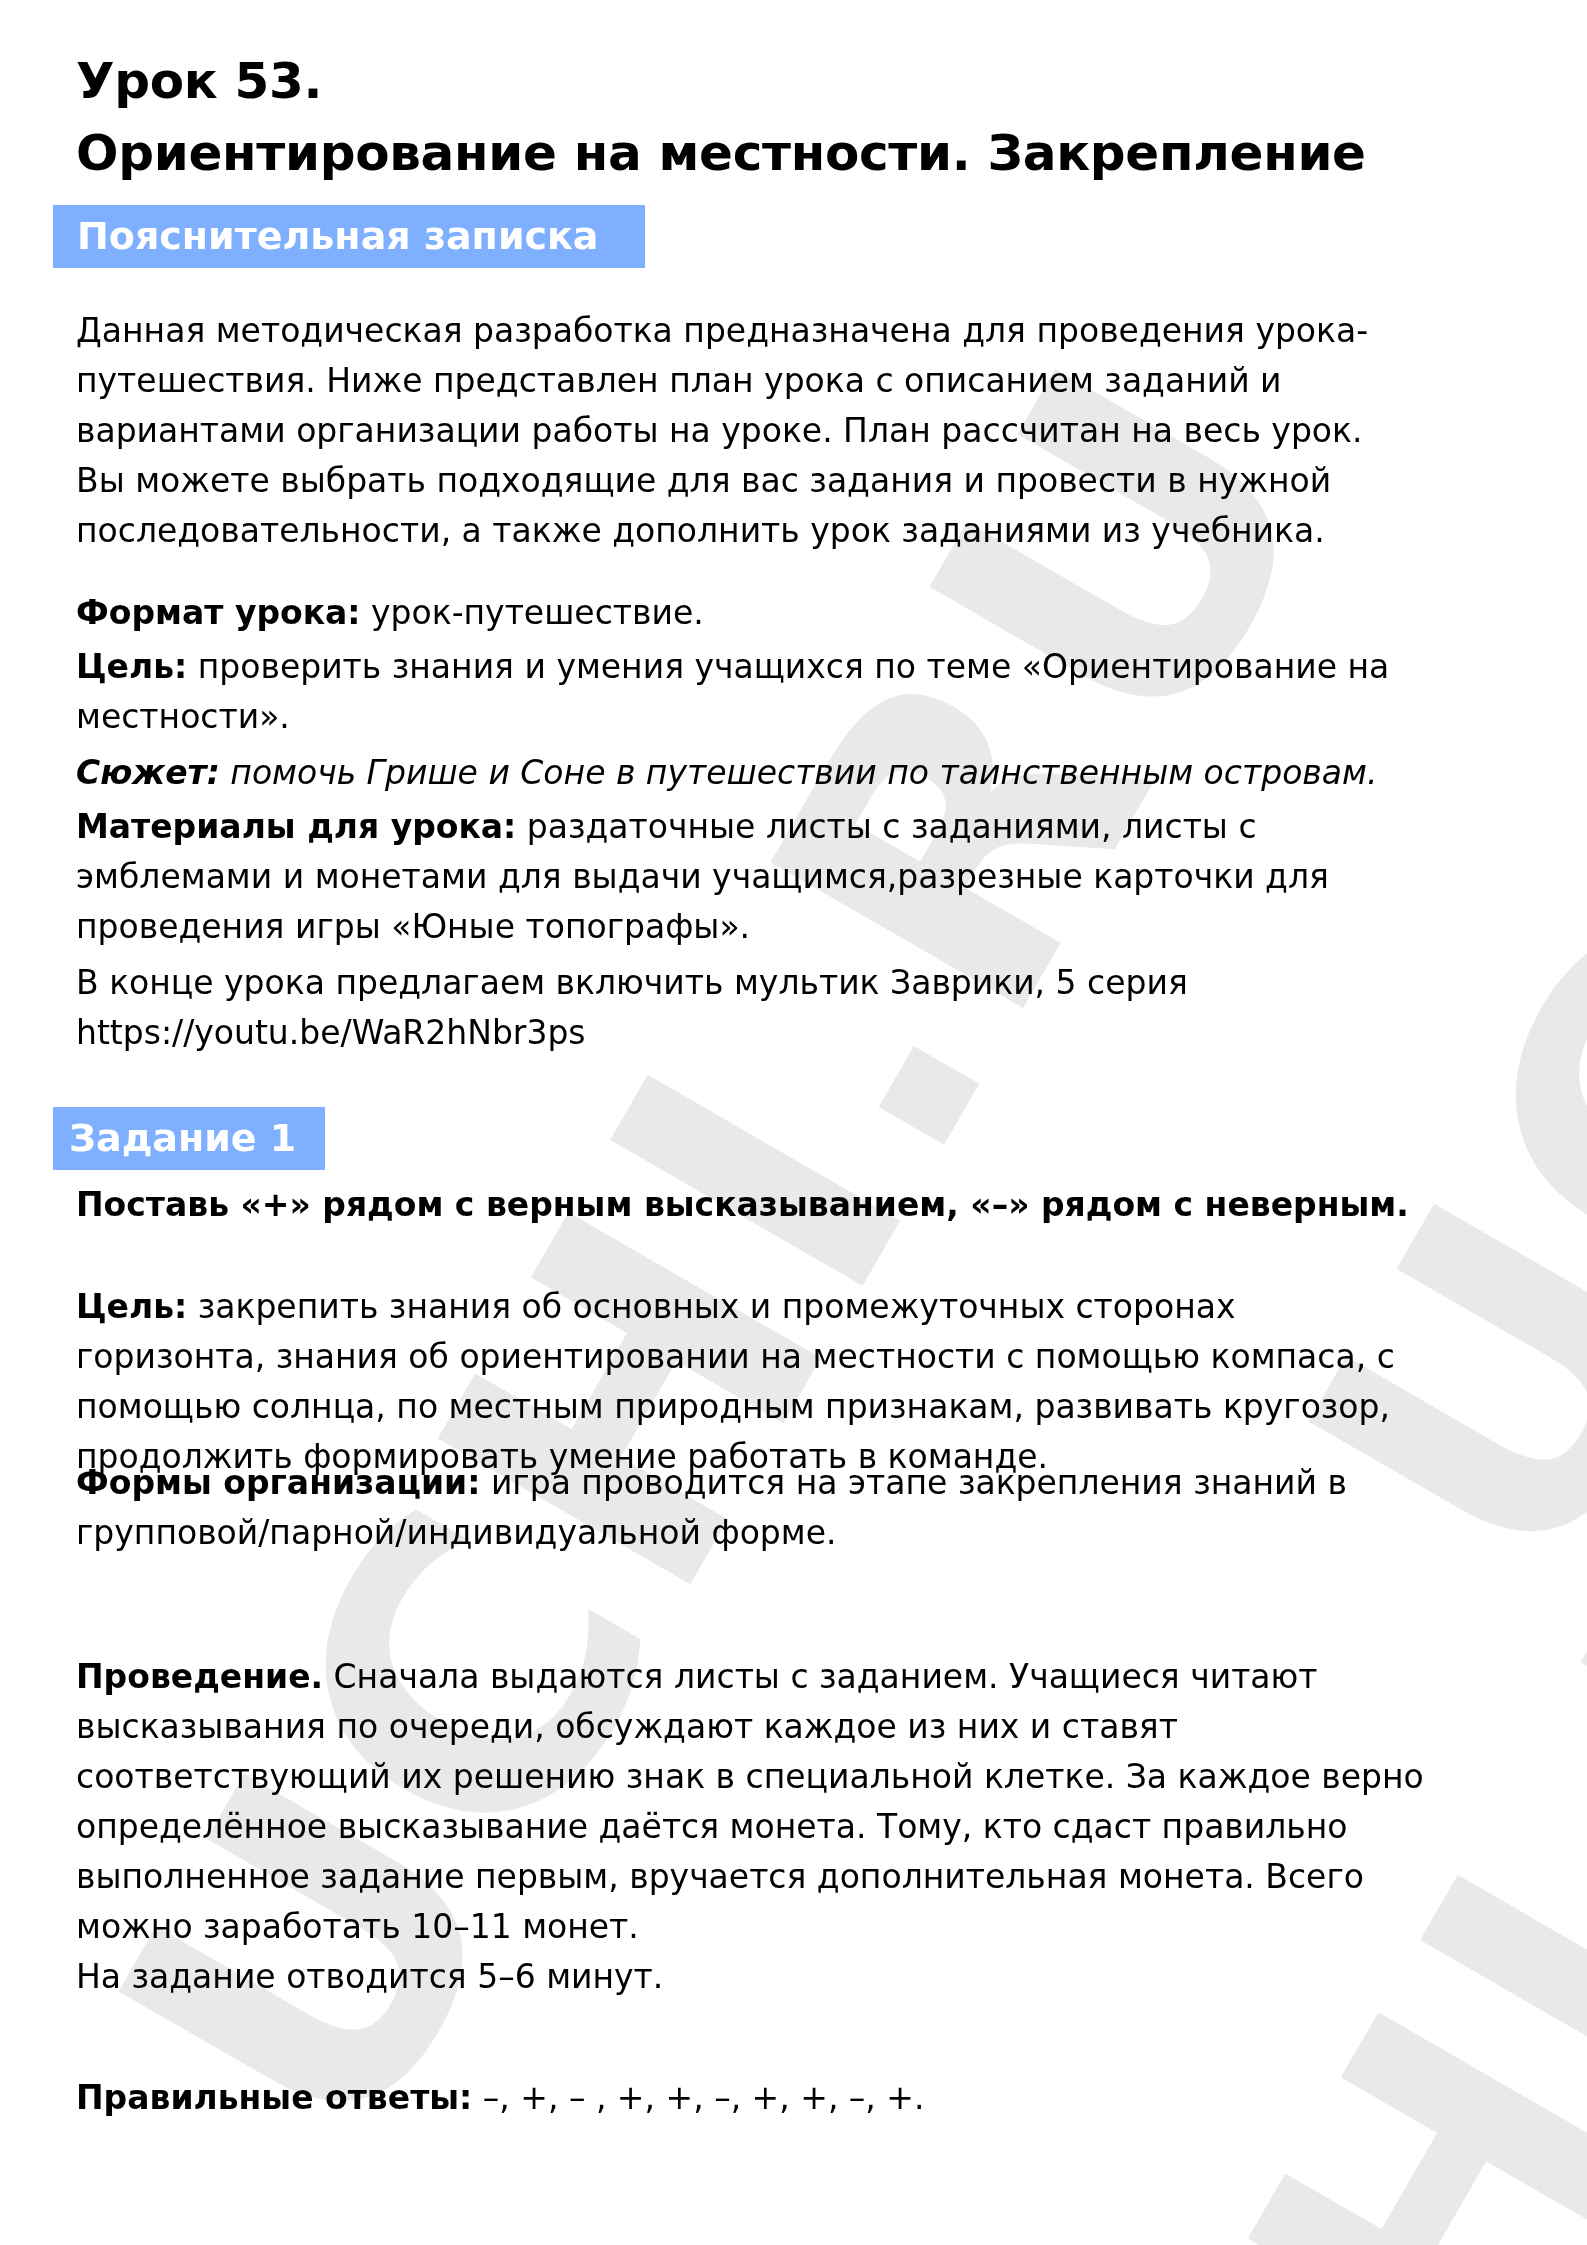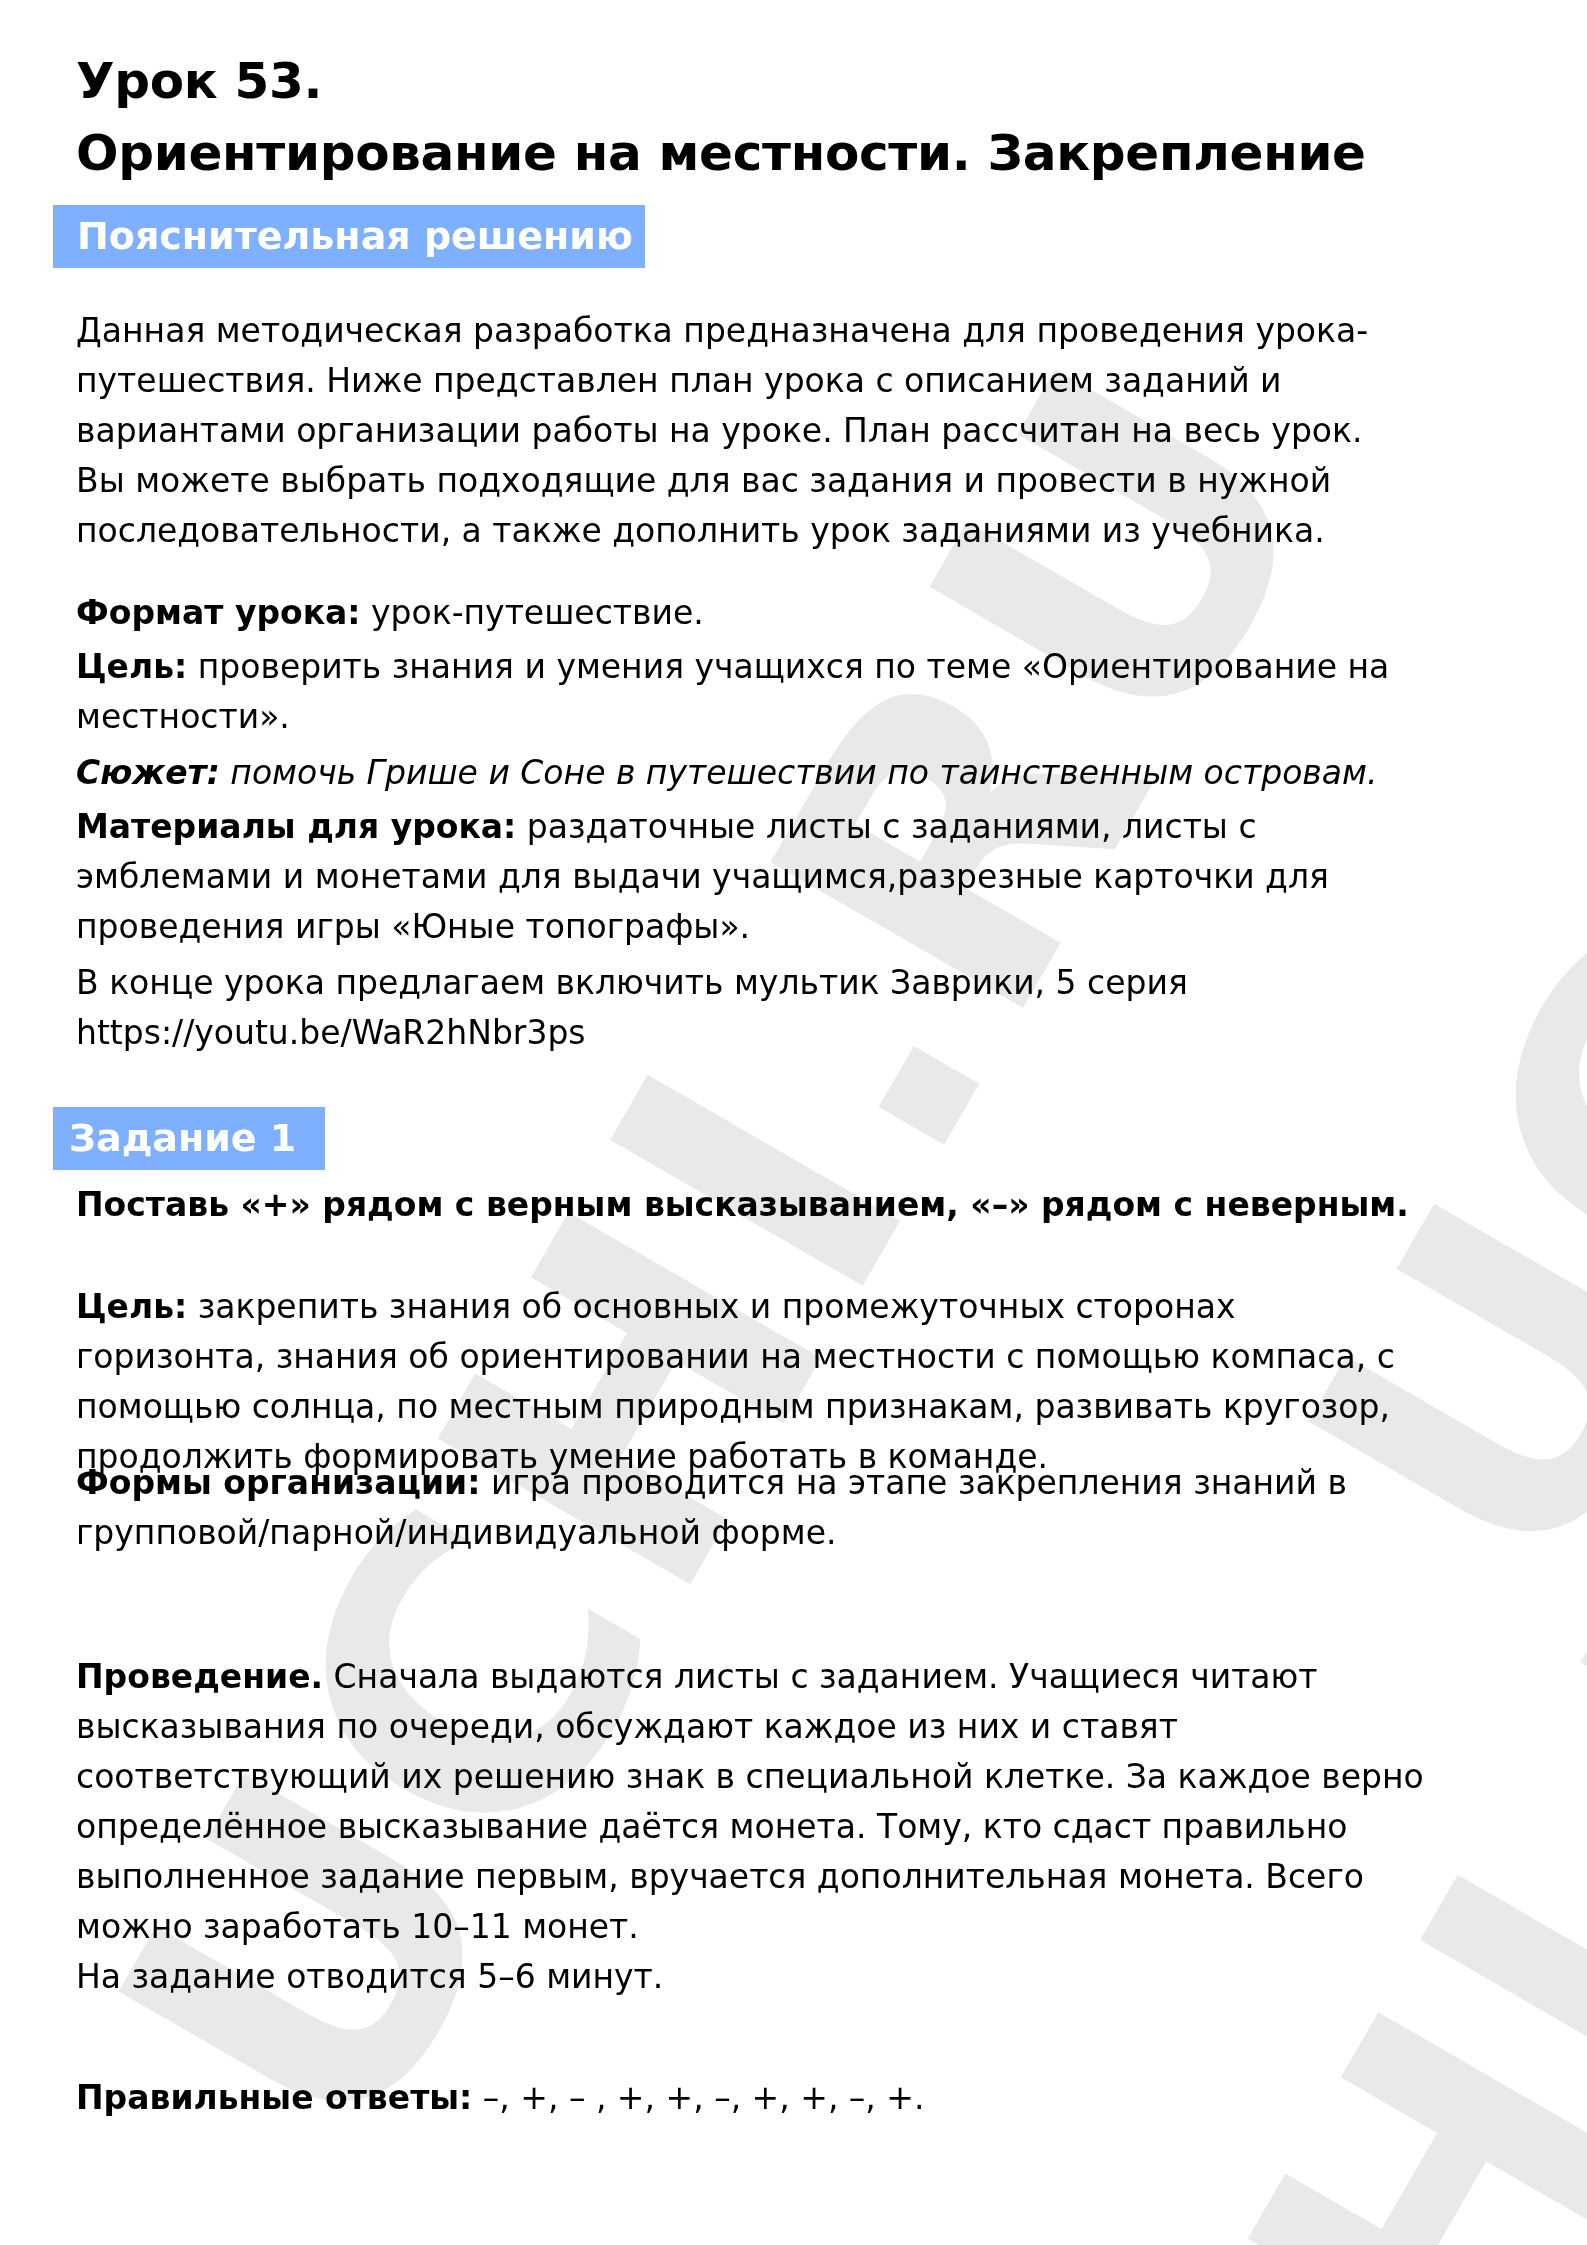--- a/index.html
+++ b/index.html
@@ -36,21 +36,21 @@
 <div class="wm" style="left:870px; top:2800px; transform: rotate(-60deg);">UCHI.RU</div>
 
 <div class="layer">
 
   <h1 class="title">
     <span>Урок 53.</span>
     <span>Ориентирование на местности. Закрепление</span>
   </h1>
 
   <div class="sec" style="top:205px; width:592px;">
-    <span>Пояснительная решению</span>
+    <span>Пояснительная записка</span>
   </div>
 
   <div class="blk" style="top:306px;">
     <span class="ln">Данная методическая разработка предназначена для проведения урока-</span>
     <span class="ln">путешествия. Ниже представлен план урока с описанием заданий и</span>
     <span class="ln">вариантами организации работы на уроке. План рассчитан на весь урок.</span>
     <span class="ln">Вы можете выбрать подходящие для вас задания и провести в нужной</span>
     <span class="ln">последовательности, а также дополнить урок заданиями из учебника.</span>
   </div>
 

